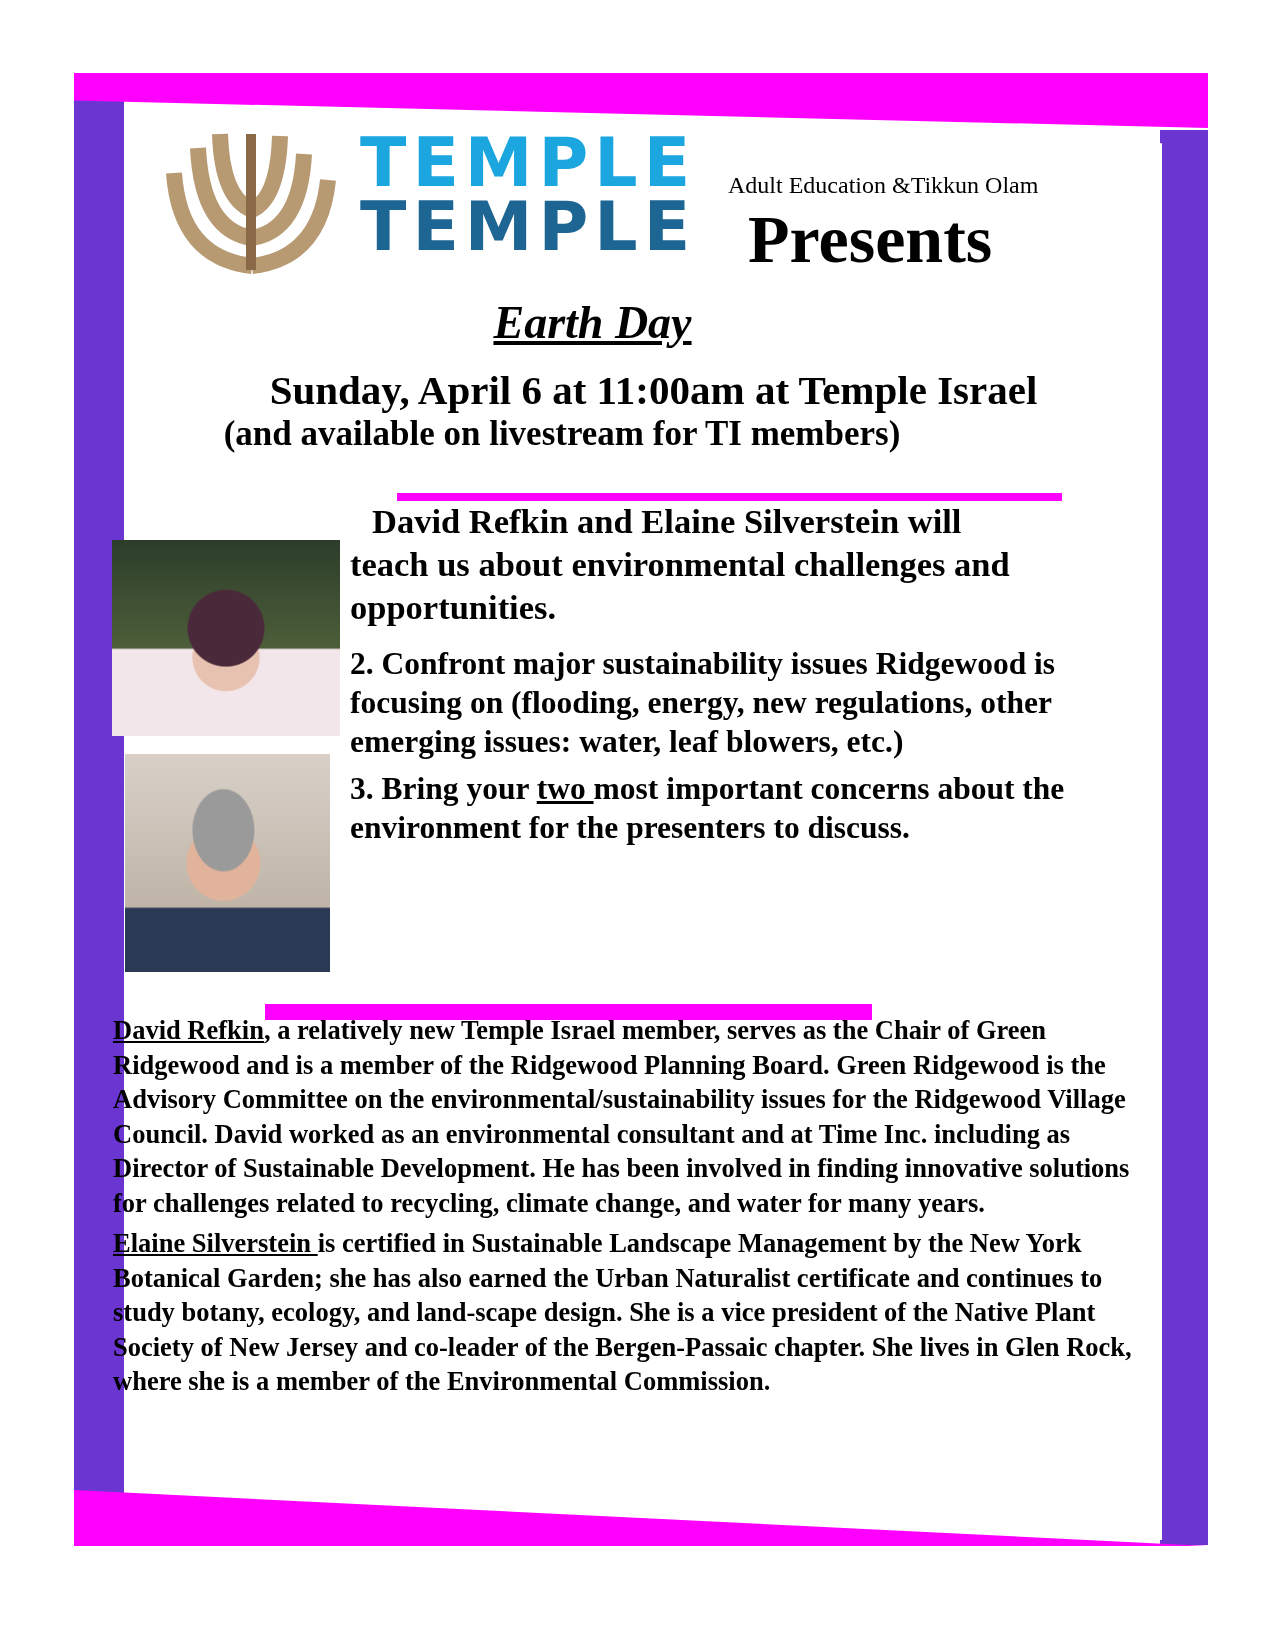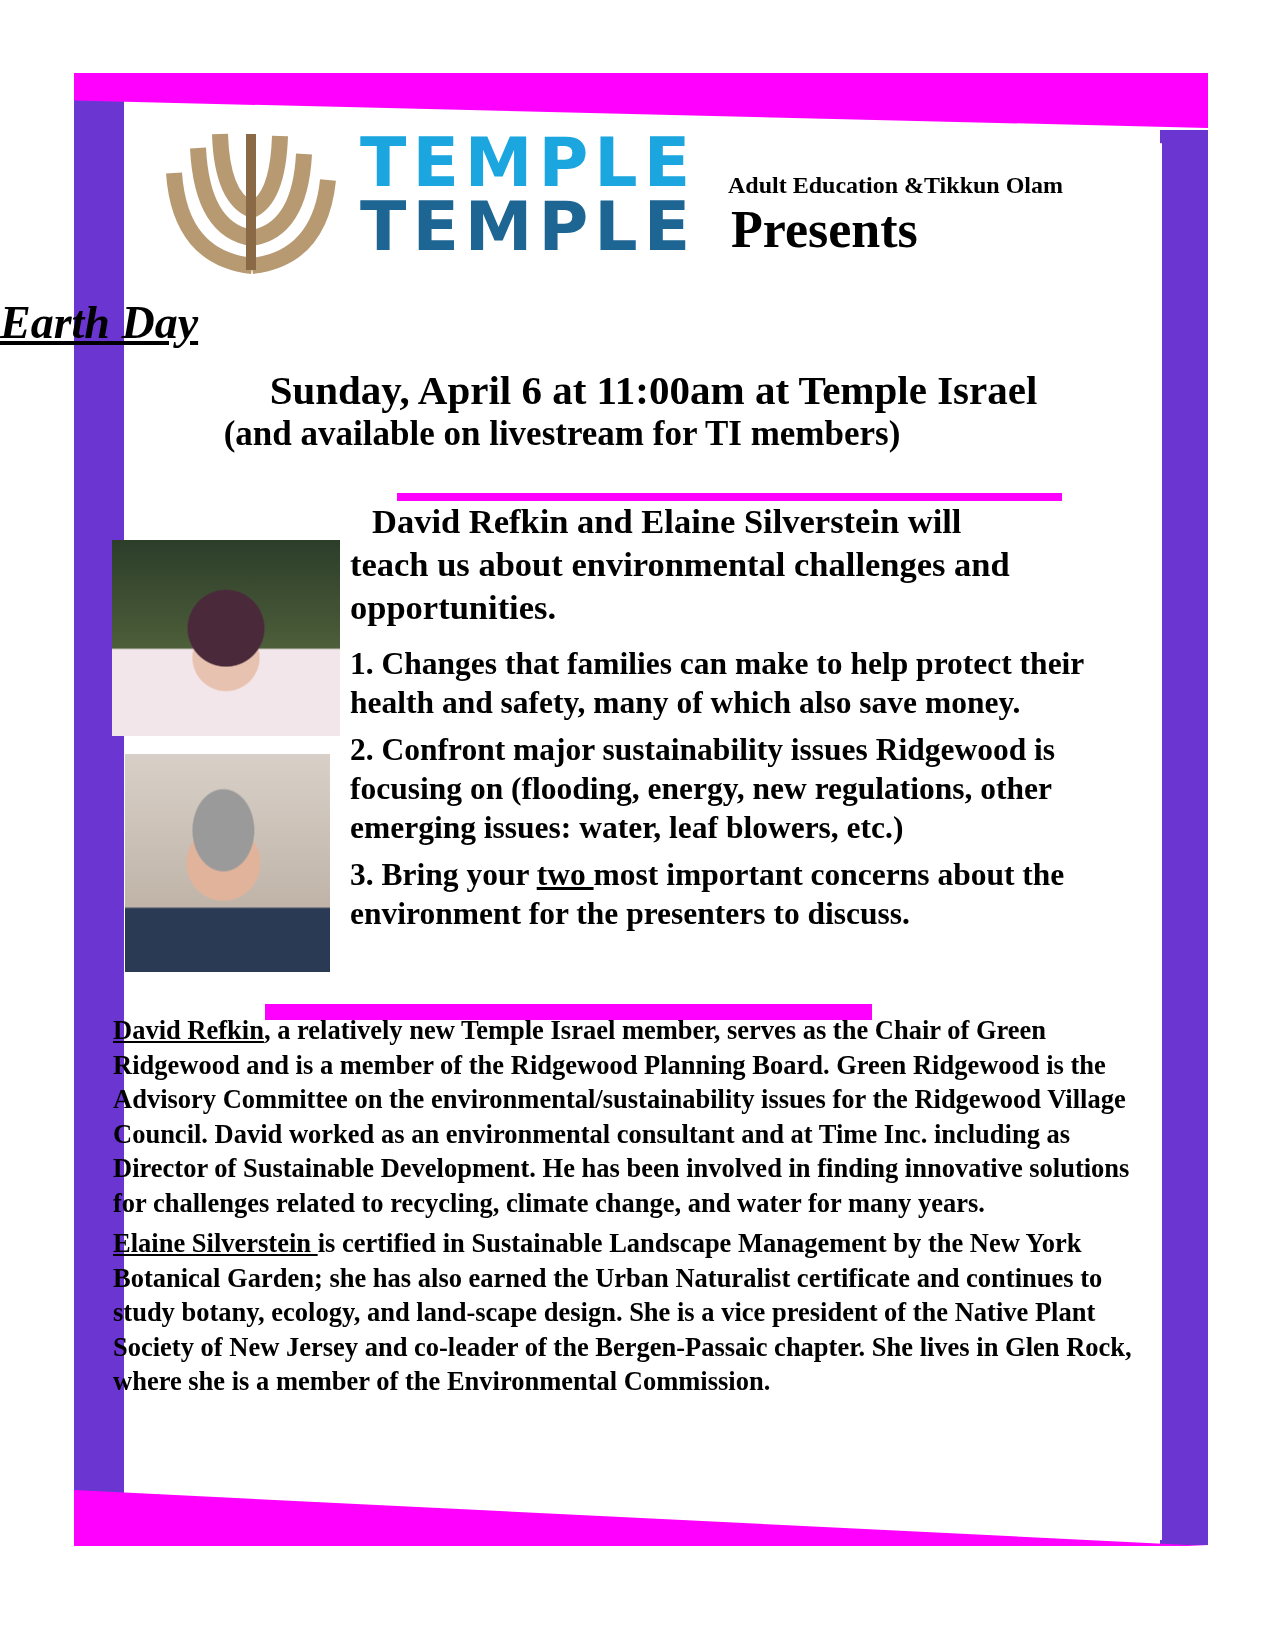--- a/index.html
+++ b/index.html
@@ -16,24 +16,24 @@
     .frame-paper { position: absolute; left: 124px; top: 100px; width: 1038px; height: 1440px; background: #fff;
                    clip-path: polygon(0 0, 100% 3%, 100% 100%, 0 97%); }
 
     
     .logo-mark { position: absolute; left: 160px; top: 118px; width: 180px; height: 160px; }
     .logo-text { position: absolute; left: 360px; top: 131px; font-family: "DejaVu Sans", sans-serif; font-weight: bold;
                  letter-spacing: 6px; line-height: 64px; font-size: 68px; }
     .logo-text .l1 { color: #1ba6df; display: block; }
     .logo-text .l2 { color: #1d6592; display: block; }
 
-    .presenter-org { position: absolute; left: 728px; top: 172px; font-size: 24px; font-weight: bold; text-align: center; }
-    .presents { position: absolute; left: 731px; top: 200px; font-size: 52px; font-weight: bold; }
+    .presenter-org { position: absolute; left: 728px; top: 172px; font-size: 24px; font-weight: normal; text-align: center; }
+    .presents { position: absolute; left: 748px; top: 200px; font-size: 68px; font-weight: bold; }
 
-    .event-title { position: absolute; left: 0; width: 1275px; top: 296px; padding-right: 90px;
+    .event-title { position: absolute; left: 0; width: 1275px; top: 296px; text-align: center; padding-right: 90px;
                    box-sizing: border-box; font-size: 46px; font-weight: bold; font-style: italic; text-decoration: underline; }
     .event-when { position: absolute; left: 16px; width: 1275px; top: 366px; text-align: center;
                   font-size: 41px; font-weight: bold; }
     .event-stream { position: absolute; left: 0; width: 1124px; top: 414px; text-align: center;
                     font-size: 35px; font-weight: bold; }
 
     .divider-1 { position: absolute; left: 397px; top: 493px; width: 665px; height: 8px; background: #ff00ff; }
     .divider-2 { position: absolute; left: 265px; top: 1004px; width: 607px; height: 16px; background: #ff00ff; }
 
     
@@ -94,21 +94,20 @@
 
 <div class="photo photo-elaine"></div>
 <div class="photo photo-david"></div>
 
 <div class="intro">
   <div class="first">David Refkin and Elaine Silverstein will</div>
   <div>teach us about environmental challenges and opportunities.</div>
 </div>
 
 <div class="points">
-  <p>1. Changes that families can make to help protect their health and safety, many of which also save money.</p>
   <p>2. Confront major sustainability issues Ridgewood is focusing on (flooding, energy, new regulations, other emerging issues: water, leaf blowers, etc.)</p>
   <p><span>3.  Bring your </span><span class="u">two </span><span>most important concerns about the environment for the presenters to discuss.</span></p>
 </div>
 
 <div class="divider-2"></div>
 
 <div class="bios">
   <p><span class="u">David Refkin</span><span>, a relatively new Temple Israel member, serves as the Chair of Green Ridgewood and is a member of the Ridgewood Planning Board. Green Ridgewood is the Advisory Committee on the environmental/sustainability issues for the Ridgewood Village Council. David worked as an environmental consultant and at Time Inc. including as Director of Sustainable Development. He has been involved in finding innovative solutions for challenges related to recycling, climate change, and water for many years.</span></p>
   <p><span class="u">Elaine Silverstein </span><span>is certified in Sustainable Landscape Management by the New York Botanical Garden; she has also earned the Urban Naturalist certificate and continues to study botany, ecology, and land-scape design. She is a vice president of the Native Plant Society of New Jersey and co-leader of the Bergen-Passaic chapter. She lives in Glen Rock, where she is a member of the Environmental Commission.</span></p>
 </div>

